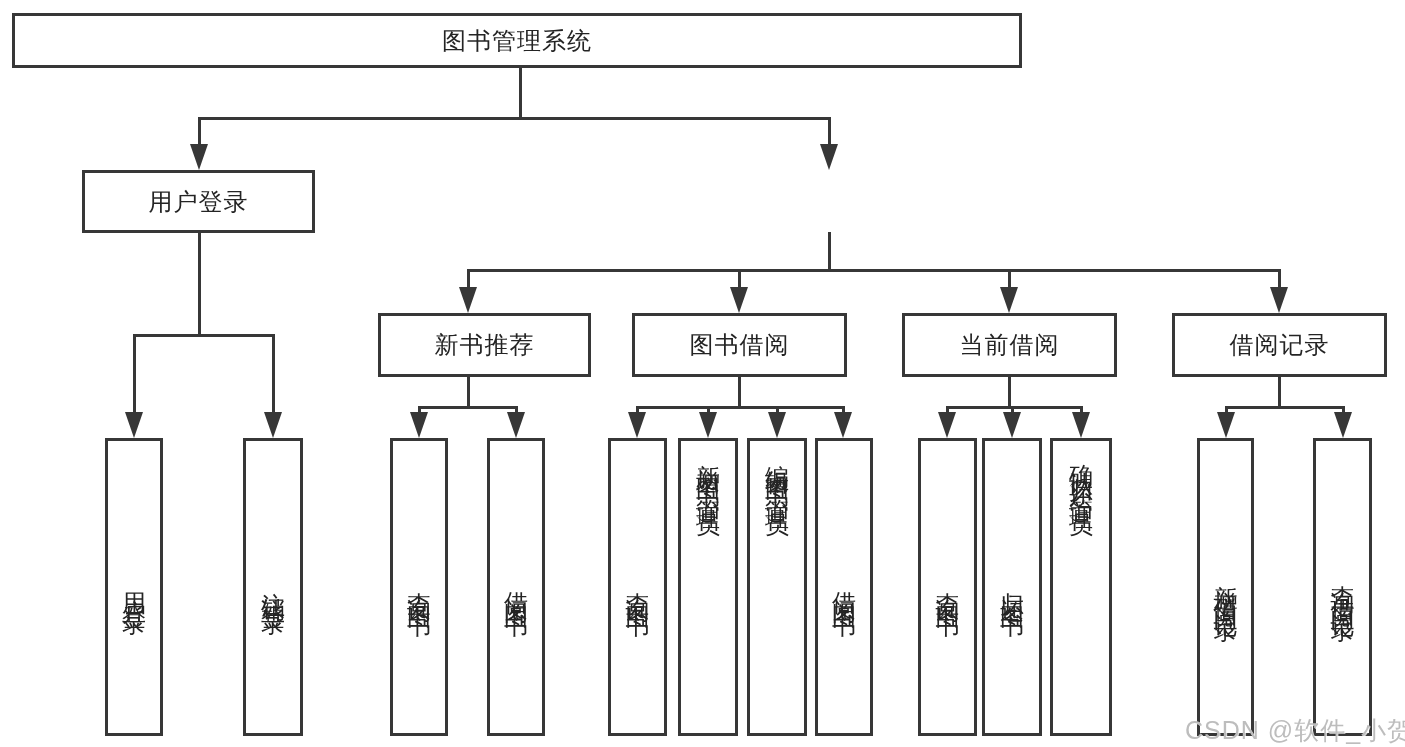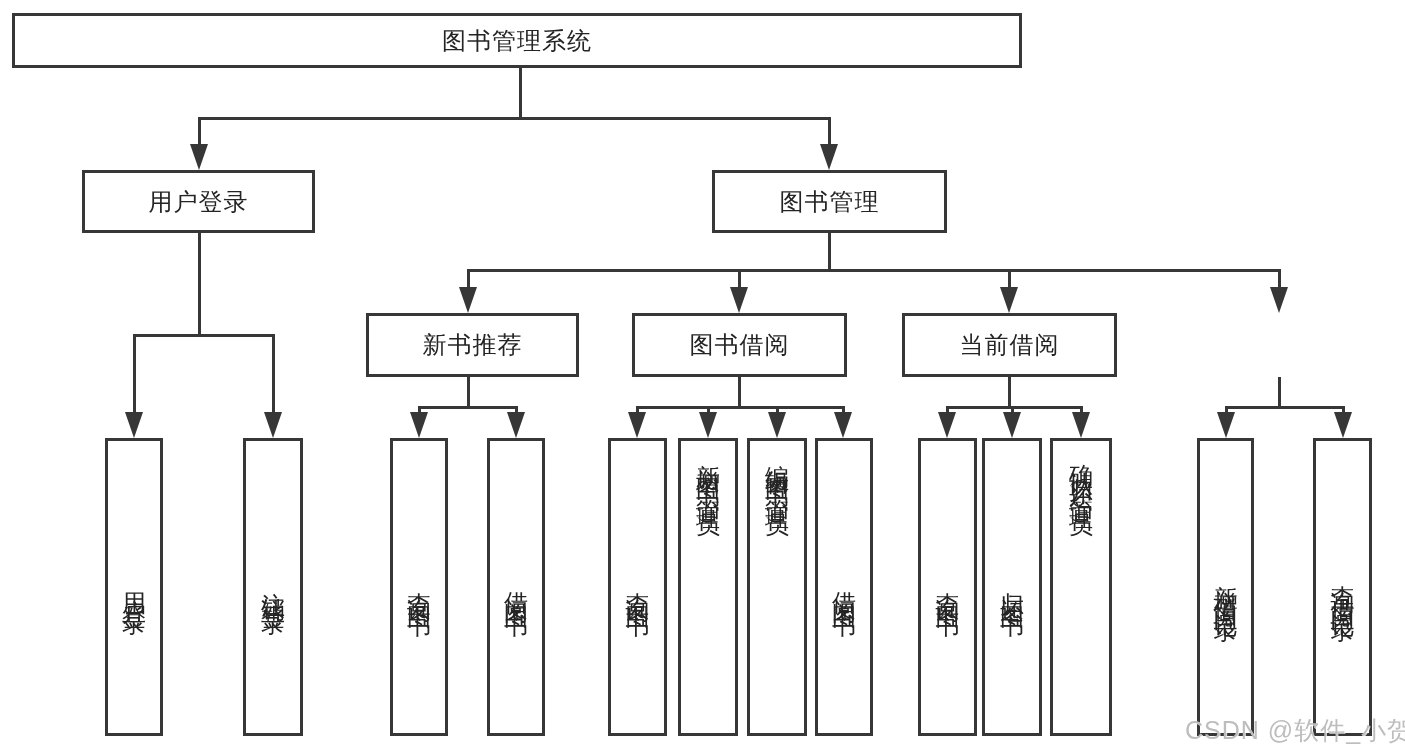--- a/index.html
+++ b/index.html
@@ -73,50 +73,50 @@
   <div class="vline" style="left:518.5px; top:68px; height:51px;"></div>
   <div class="hline" style="left:197.5px; top:117px; width:633px;"></div>
   <div class="vline" style="left:197.5px; top:117px; height:30px;"></div>
   <div class="tri" style="left:190px; top:144px;"></div>
   <div class="vline" style="left:827.5px; top:117px; height:30px;"></div>
   <div class="tri" style="left:820px; top:144px;"></div>
 
   <div class="box" style="left:82px; top:170px; width:233px; height:63px;">
     <span class="hlabel">用户登录</span>
   </div>
-  <div class="box" style="left:712px; top:170px; width:235px; height:63px;">
-    <span class="hlabel">图书管理</span>
-  </div>
 
   <div class="vline" style="left:197.5px; top:232px; height:104px;"></div>
   <div class="hline" style="left:132.5px; top:334px; width:142px;"></div>
   <div class="vline" style="left:132.5px; top:334px; height:82px;"></div>
   <div class="tri" style="left:125px; top:412px;"></div>
   <div class="vline" style="left:271.5px; top:334px; height:82px;"></div>
   <div class="tri" style="left:264px; top:412px;"></div>
 
   <div class="vline" style="left:827.5px; top:232px; height:40px;"></div>
   <div class="hline" style="left:466.5px; top:269px; width:814px;"></div>
   <div class="vline" style="left:466.5px; top:269px; height:22px;"></div>
   <div class="tri" style="left:459px; top:287px;"></div>
   <div class="vline" style="left:737.5px; top:269px; height:22px;"></div>
   <div class="tri" style="left:730px; top:287px;"></div>
   <div class="vline" style="left:1007.5px; top:269px; height:22px;"></div>
   <div class="tri" style="left:1000px; top:287px;"></div>
   <div class="vline" style="left:1277.5px; top:269px; height:22px;"></div>
   <div class="tri" style="left:1270px; top:287px;"></div>
 
-  <div class="box" style="left:366px; top:313px; width:213px; height:64px;">
+  <div class="box" style="left:378px; top:313px; width:213px; height:64px;">
     <span class="hlabel">新书推荐</span>
   </div>
   <div class="box" style="left:902px; top:313px; width:215px; height:64px;">
     <span class="hlabel">当前借阅</span>
   </div>
   <div class="box" style="left:632px; top:313px; width:215px; height:64px;">
     <span class="hlabel">图书借阅</span>
+  </div>
+  <div class="box" style="left:1172px; top:313px; width:215px; height:64px;">
+    <span class="hlabel">借阅记录</span>
   </div>
 
   <div class="vline" style="left:466.5px; top:377px; height:32px;"></div>
   <div class="hline" style="left:417.5px; top:406px; width:99px;"></div>
   <div class="vline" style="left:417.5px; top:406px; height:10px;"></div>
   <div class="tri" style="left:410px; top:412px;"></div>
   <div class="vline" style="left:514.5px; top:406px; height:10px;"></div>
   <div class="tri" style="left:507px; top:412px;"></div>
 
   <div class="vline" style="left:738px; top:377px; height:32px;"></div>

